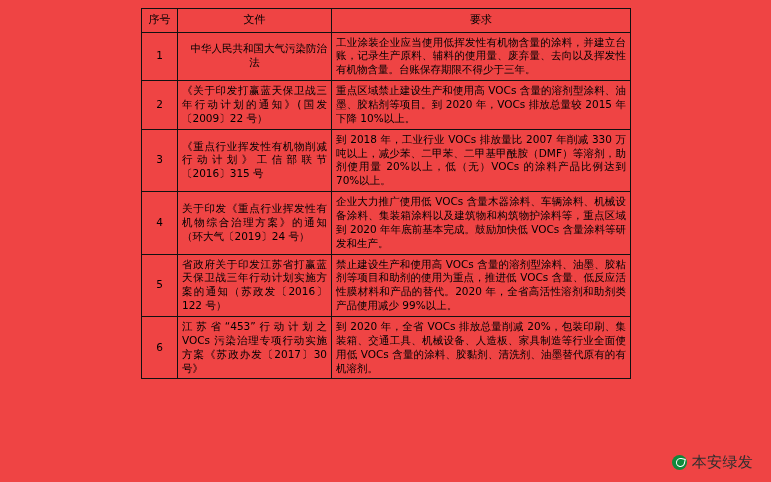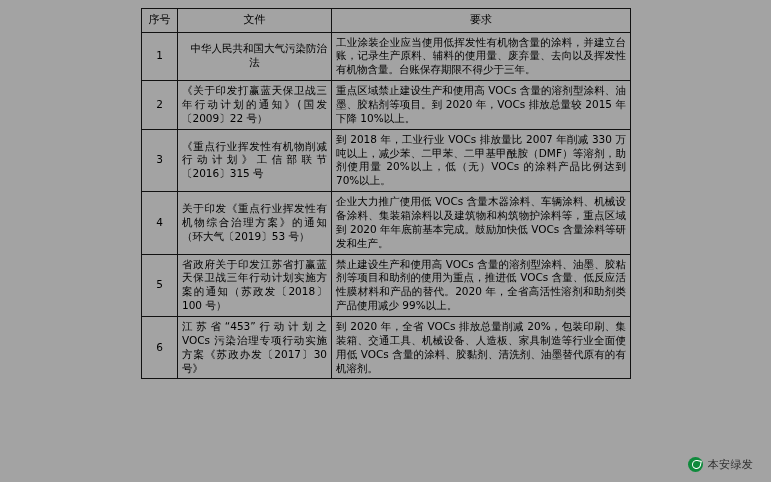--- a/index.html
+++ b/index.html
@@ -12,21 +12,21 @@
     height: 482px;
     position: relative;
     font-family: "DejaVu Sans", "Liberation Sans", sans-serif;
     overflow: hidden;
   }
   #page {
     position: absolute;
     left: 0; top: 0;
     width: 771px;
     height: 482px;
-    background: #a3a3a3;
+    background: #ef4444;
   }
   table.doc-table {
     position: absolute;
     left: 141px;
     top: 8px;
     width: 489px;
     border-collapse: collapse;
     table-layout: fixed;
   }
   table.doc-table th,
@@ -94,21 +94,21 @@
     left: 4px;
     top: 3px;
     width: 7px;
     height: 7px;
     border: 1.4px solid #ffffff;
     border-radius: 50% 0 50% 50%;
     transform: rotate(12deg);
   }
   .brand-text {
     color: #2f2f2f;
-    font-size: 11px;
+    font-size: 15px;
     letter-spacing: 0.3px;
     white-space: nowrap;
   }
 </style>
 </head>
 <body>
 
 <div id="page">
 
   <table class="doc-table">
@@ -135,26 +135,26 @@
         <td class="cell-doc">《关于印发打赢蓝天保卫战三年行动计划的通知》(国发〔2009〕22 号）</td>
         <td class="cell-req">重点区域禁止建设生产和使用高 VOCs 含量的溶剂型涂料、油墨、胶粘剂等项目。到 2020 年，VOCs 排放总量较 2015 年下降 10%以上。</td>
       </tr>
       <tr>
         <td class="cell-index">3</td>
         <td class="cell-doc">《重点行业挥发性有机物削减行动计划》工信部联节〔2016〕315 号</td>
         <td class="cell-req">到 2018 年，工业行业 VOCs 排放量比 2007 年削减 330 万吨以上，减少苯、二甲苯、二甲基甲酰胺（DMF）等溶剂，助剂使用量 20%以上，低（无）VOCs 的涂料产品比例达到 70%以上。</td>
       </tr>
       <tr>
         <td class="cell-index">4</td>
-        <td class="cell-doc">关于印发《重点行业挥发性有机物综合治理方案》的通知（环大气〔2019〕53 号）</td>
+        <td class="cell-doc">关于印发《重点行业挥发性有机物综合治理方案》的通知（环大气〔2019〕24 号）</td>
         <td class="cell-req">企业大力推广使用低 VOCs 含量木器涂料、车辆涂料、机械设备涂料、集装箱涂料以及建筑物和构筑物护涂料等，重点区域到 2020 年年底前基本完成。鼓励加快低 VOCs 含量涂料等研发和生产。</td>
       </tr>
       <tr>
         <td class="cell-index">5</td>
-        <td class="cell-doc">省政府关于印发江苏省打赢蓝天保卫战三年行动计划实施方案的通知（苏政发〔2018〕100 号）</td>
+        <td class="cell-doc">省政府关于印发江苏省打赢蓝天保卫战三年行动计划实施方案的通知（苏政发〔2016〕122 号）</td>
         <td class="cell-req">禁止建设生产和使用高 VOCs 含量的溶剂型涂料、油墨、胶粘剂等项目和助剂的使用为重点，推进低 VOCs 含量、低反应活性膜材料和产品的替代。2020 年，全省高活性溶剂和助剂类产品使用减少 99%以上。</td>
       </tr>
       <tr>
         <td class="cell-index">6</td>
         <td class="cell-doc">江苏省“453”行动计划之 VOCs 污染治理专项行动实施方案《苏政办发〔2017〕30 号》</td>
         <td class="cell-req">到 2020 年，全省 VOCs 排放总量削减 20%，包装印刷、集装箱、交通工具、机械设备、人造板、家具制造等行业全面使用低 VOCs 含量的涂料、胶黏剂、清洗剂、油墨替代原有的有机溶剂。</td>
       </tr>
     </tbody>
   </table>
 

